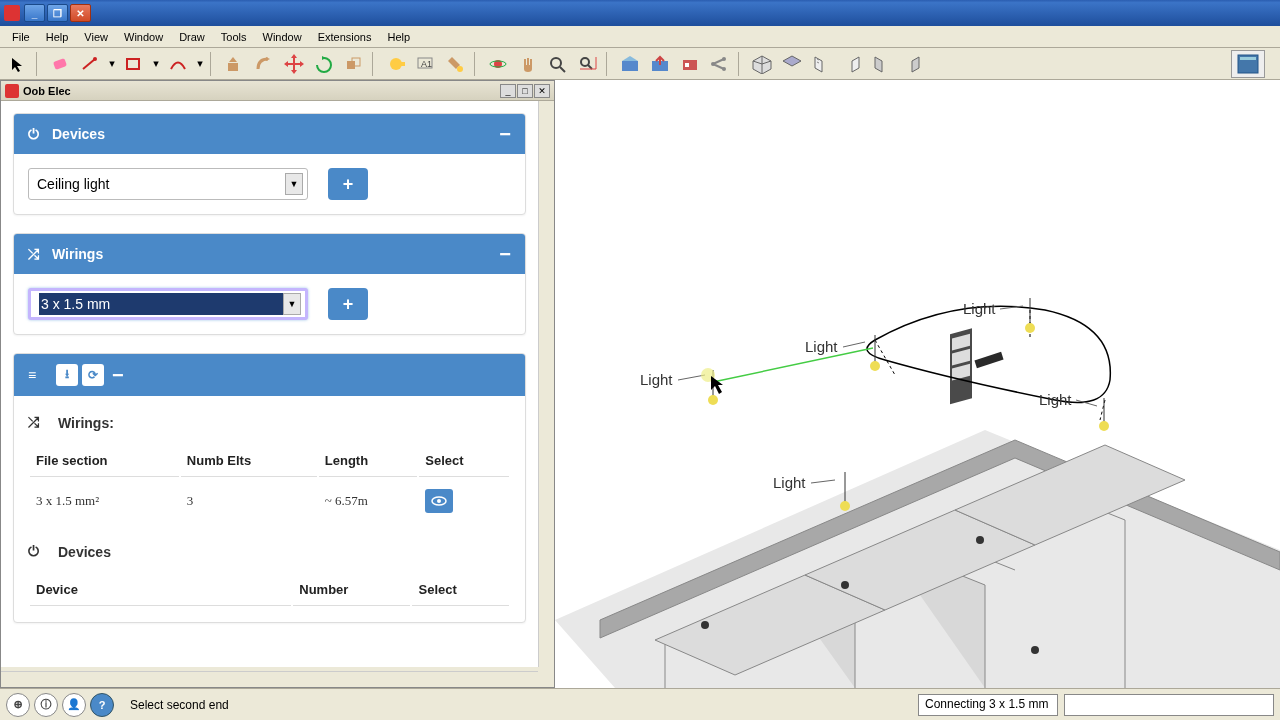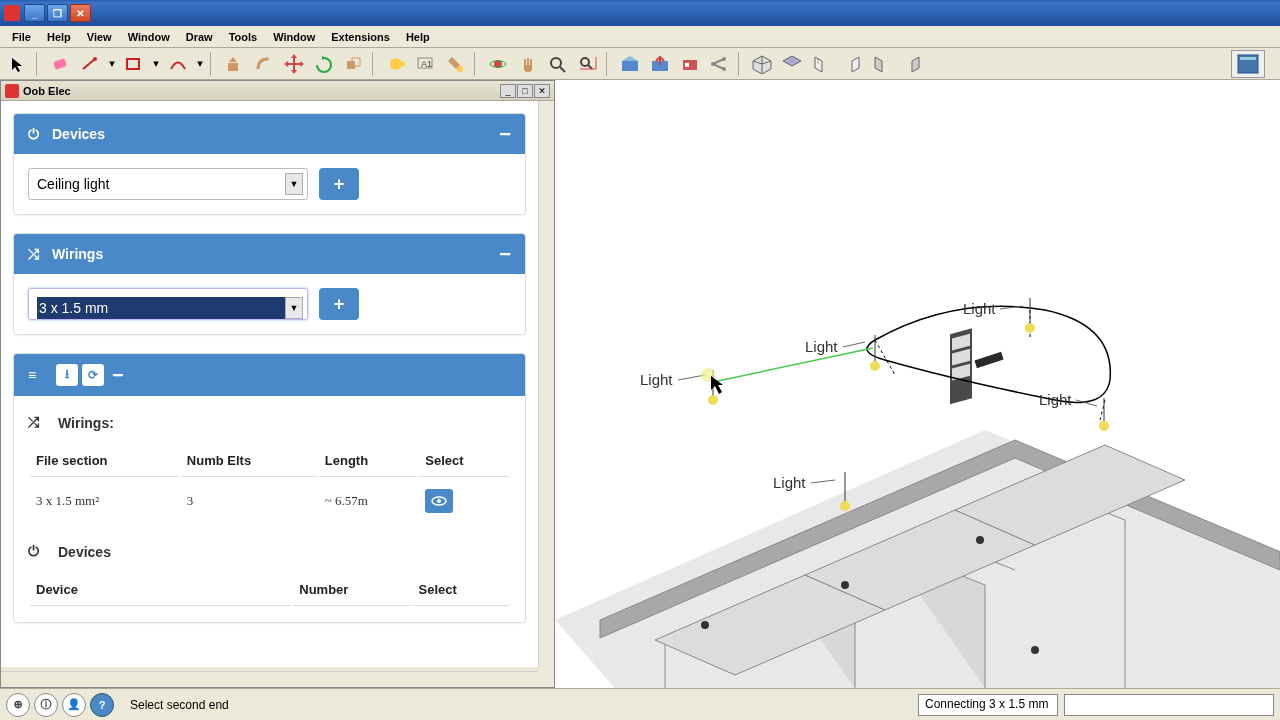--- a/index.html
+++ b/index.html
@@ -6,21 +6,21 @@
 body { width: 1280px; height: 720px; background: #ece9d8; overflow: hidden; position: relative; font-size: 11px; }
 
 .titlebar { height: 26px; background: linear-gradient(#2a5db0, #3b74c7 10%, #1e4e9c); color: #fff; display: flex; align-items: center; padding: 0 4px; }
 .titlebar .app-icon { width: 16px; height: 16px; background: #d33; border-radius: 2px; margin-right: 4px; }
 .titlebar .title { flex: 1; font-size: 12px; font-weight: normal; }
 .titlebar .win-btns { display: flex; gap: 2px; }
 .titlebar .win-btn { width: 21px; height: 18px; background: linear-gradient(#6ea5e8,#3876c9); border: 1px solid #1a4a8a; border-radius: 2px; color: #fff; display: flex; align-items: center; justify-content: center; font-size: 10px; font-weight: bold; cursor: pointer; }
 .titlebar .win-btn.close { background: linear-gradient(#e87a5f,#d14b28); border-color: #a03010; }
 
 .menubar { height: 22px; background: #ece9d8; display: flex; align-items: center; padding: 0 4px; border-bottom: 1px solid #aca899; }
-.menubar .menu-item { padding: 2px 8px; cursor: pointer; font-weight: bold; }
+.menubar .menu-item { padding: 2px 8px; cursor: pointer; }
 
 .toolbar { height: 32px; background: #ebe8d7; border-bottom: 1px solid #aca899; display: flex; align-items: center; padding: 0 4px; gap: 2px; }
 .toolbar .tb { width: 28px; height: 28px; display: flex; align-items: center; justify-content: center; cursor: pointer; border: 1px solid transparent; }
 .toolbar .sep { width: 6px; height: 24px; border-left: 1px solid #aca899; margin: 0 2px; }
 
 .main-area { position: absolute; top: 80px; left: 0; right: 0; bottom: 32px; display: flex; background: #22c55e; }
 
 .side-panel-wrap { width: 555px; height: 100%; border: 1px solid #888; position: relative; background: #ece9d8; }
 .panel-titlebar { height: 20px; background: linear-gradient(#e8e4d4,#d6d2bf); display: flex; align-items: center; padding: 0 4px; border-bottom: 1px solid #aca899; font-size: 11px; }
 .panel-titlebar .picon { width: 14px; height: 14px; background: #d33; border-radius: 2px; margin-right: 4px; }
@@ -32,23 +32,23 @@
 .bottom-scrollbar { position: absolute; left: 0; right: 16px; bottom: 0; height: 16px; background: #ece9d8; border-top: 1px solid #ccc; }
 
 .card { border: 1px solid #ddd; border-radius: 4px; margin-bottom: 18px; background: #fff; box-shadow: 0 1px 2px rgba(0,0,0,0.05); }
 .card-header { background: #4a89c8; color: #fff; padding: 10px 14px; display: flex; align-items: center; border-radius: 3px 3px 0 0; font-size: 14px; font-weight: bold; }
 .card-header .ch-icon { width: 16px; margin-right: 8px; display: flex; }
 .card-header .ch-title { flex: 1; }
 .card-header .ch-btn { width: 22px; height: 22px; background: #fff; border-radius: 3px; display: flex; align-items: center; justify-content: center; color: #4a89c8; margin-left: 4px; cursor: pointer; font-size: 12px; }
 .card-header .ch-collapse { color: #fff; font-size: 20px; font-weight: bold; margin-left: 8px; cursor: pointer; line-height: 1; }
 .card-body { padding: 14px; }
 
-.select-row { display: flex; gap: 11px; align-items: center; }
+.select-row { display: flex; gap: 20px; align-items: center; }
 .select-wrap { flex: 0 0 280px; display: flex; border: 1px solid #bbb; border-radius: 3px; height: 32px; align-items: center; padding: 0 4px 0 8px; font-size: 14px; background: #fff; }
-.select-wrap.highlighted { border: 1px solid #c4b5fd; box-shadow: 0 0 3px rgba(91,157,217,0.6); align-items: flex-end; }
+.select-wrap.highlighted { border: 3px solid #c4b5fd; box-shadow: 0 0 3px rgba(91,157,217,0.6); }
 .select-wrap .sel-text { flex: 1; }
 .select-wrap.highlighted .sel-text { background: #1e3a6e; color: #fff; padding: 3px 2px; }
 .select-wrap .sel-arrow { width: 18px; height: 22px; background: #e8e8e8; border: 1px solid #aaa; display: flex; align-items: center; justify-content: center; font-size: 9px; cursor: pointer; }
 .add-btn { width: 40px; height: 32px; background: #4a89c8; border-radius: 4px; display: flex; align-items: center; justify-content: center; color: #fff; font-size: 18px; font-weight: bold; cursor: pointer; }
 
 .bom-section-head { display: flex; align-items: center; font-size: 14px; font-weight: bold; margin: 4px 0 12px; color: #333; }
 .bom-section-head .bs-icon { width: 20px; margin-right: 10px; }
 .bom-table { width: 100%; font-size: 13px; }
 .bom-table th { text-align: left; padding: 8px 6px; border-bottom: 1px solid #ddd; font-weight: bold; color: #222; }
 .bom-table td { padding: 10px 6px; color: #333; font-family: Liberation Serif, serif; }

